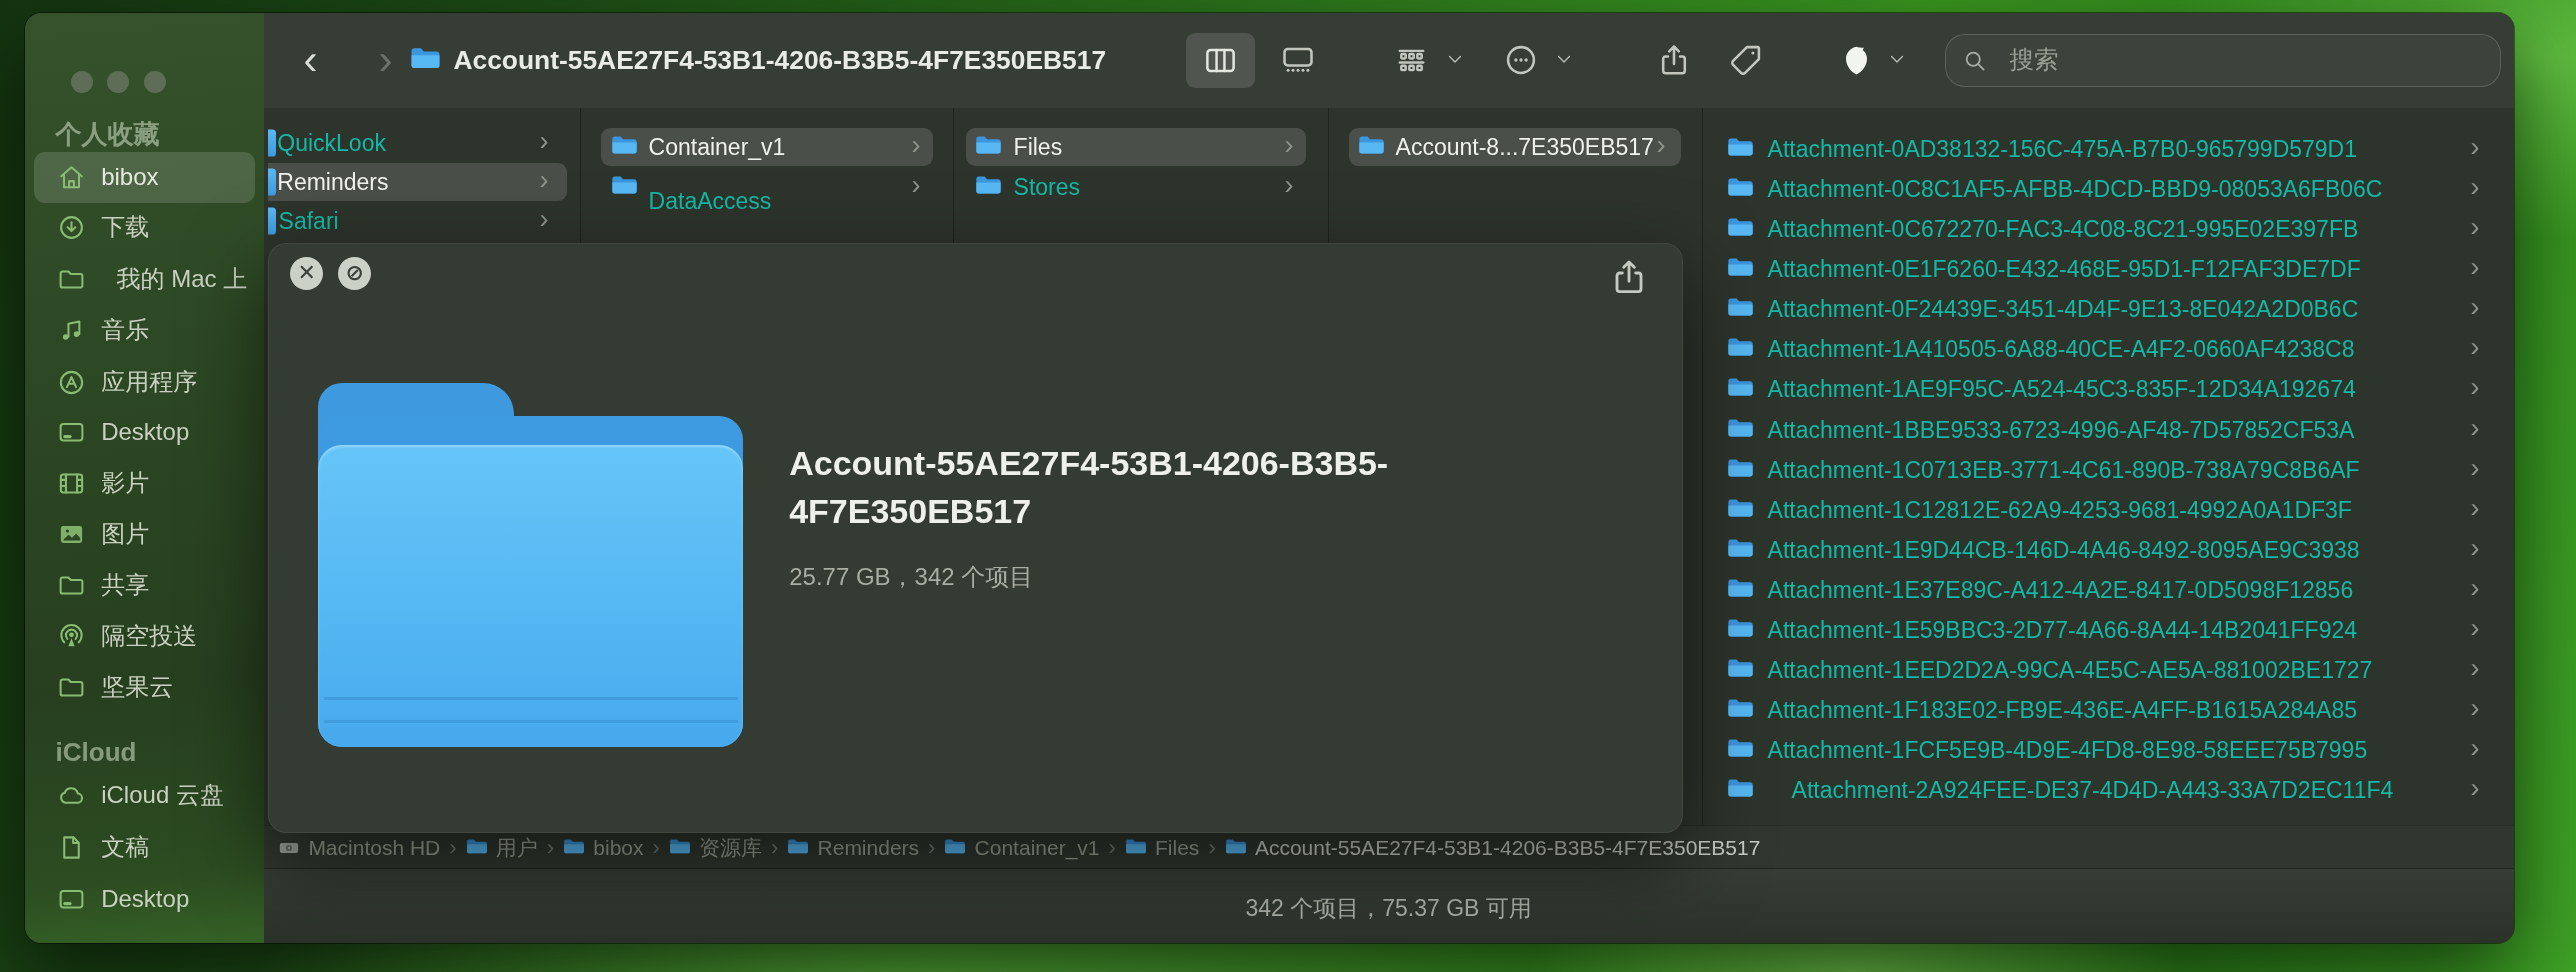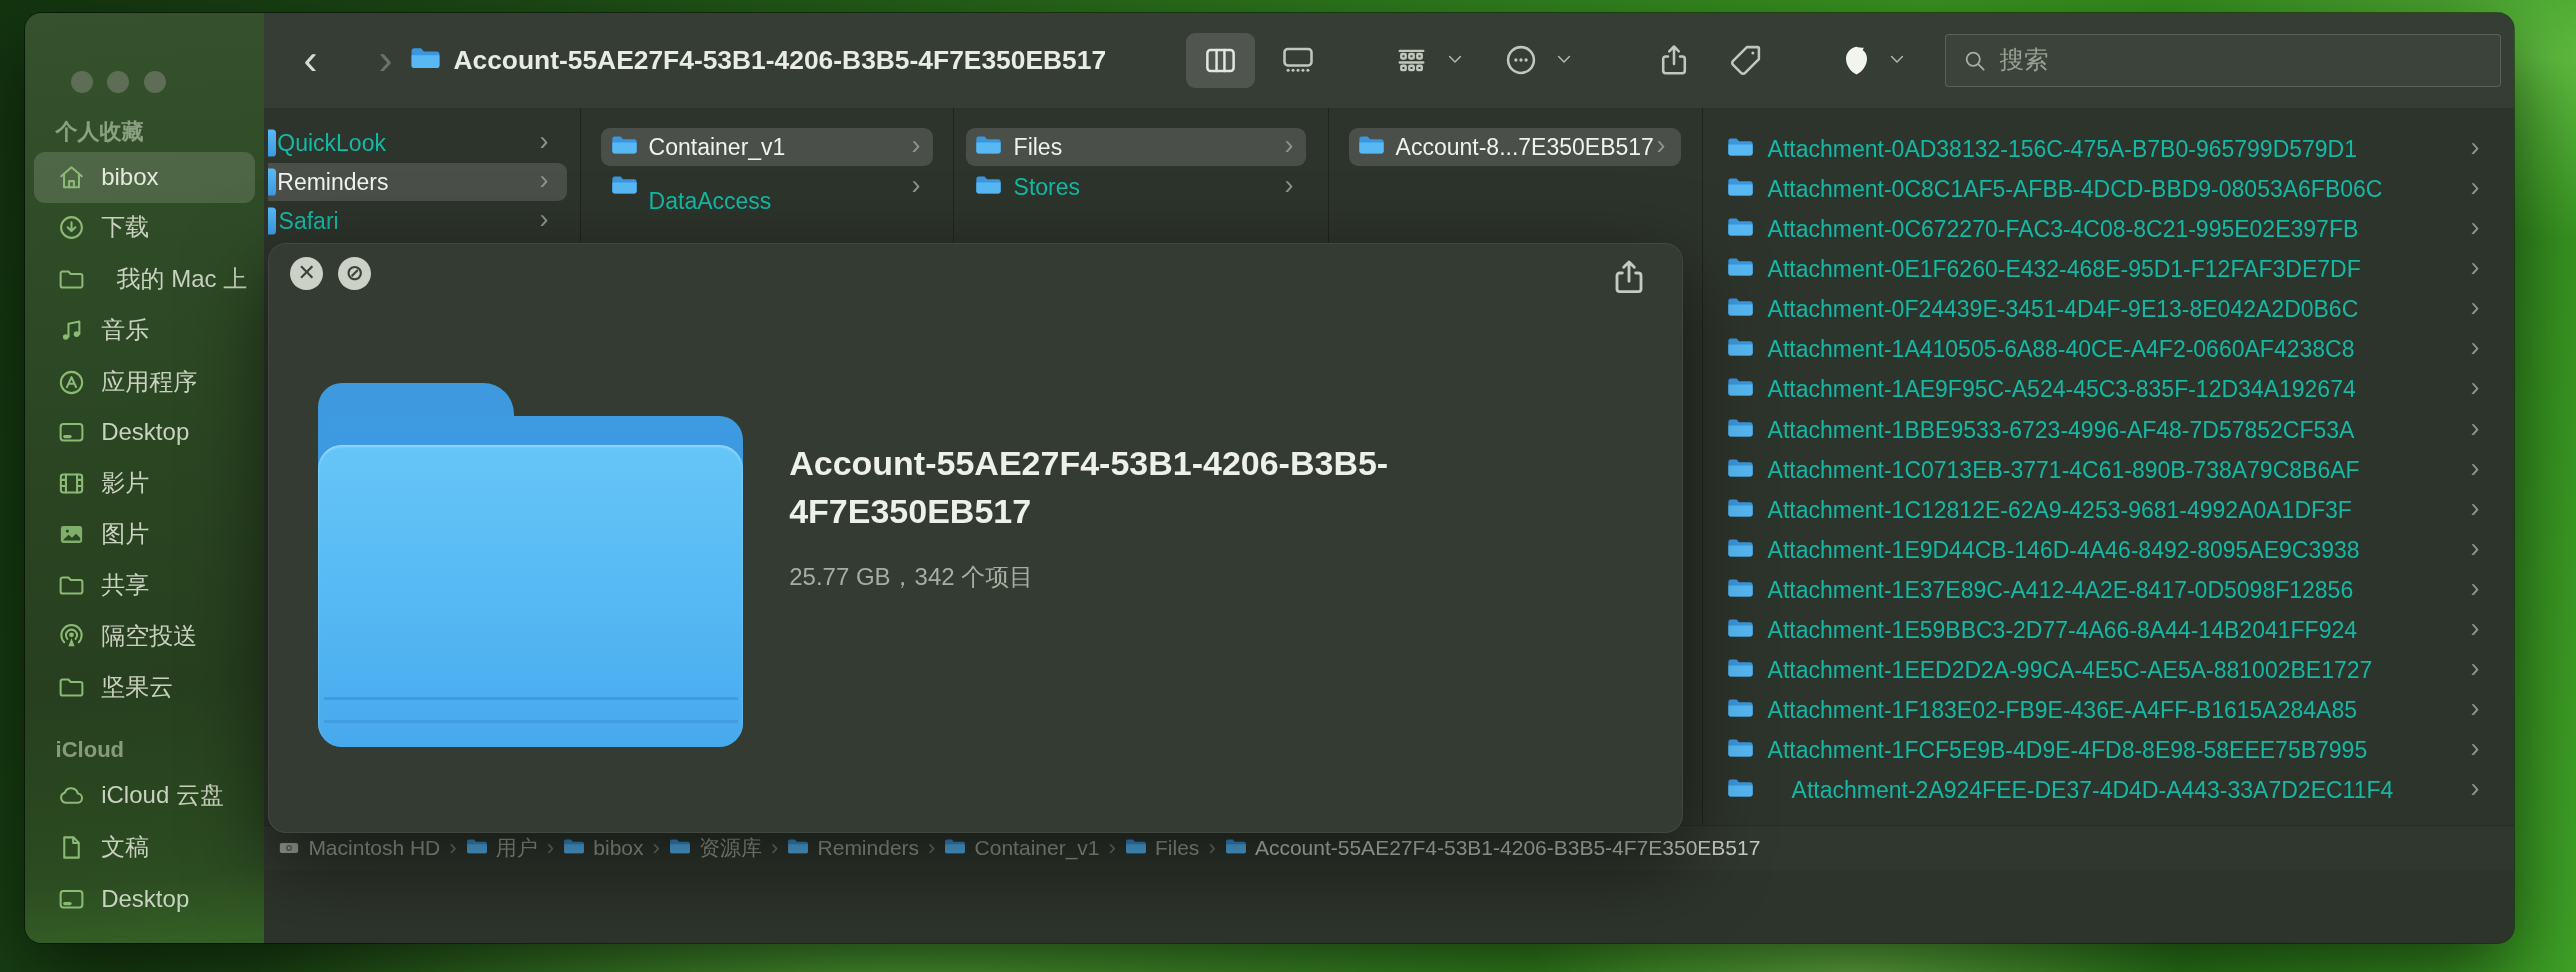--- a/index.html
+++ b/index.html
@@ -17,21 +17,21 @@
   
   .window{position:absolute;left:24.6px;top:12.8px;width:2489px;height:930px;
     border-radius:16.4px;overflow:hidden;background:#2f362d;
     box-shadow:0 31px 82px rgba(0,0,0,.6),0 0 0 0.9px rgba(0,0,0,.45);}
   
   .sidebar{position:absolute;left:0;top:0;width:239px;height:100%;
     background:linear-gradient(175deg,#35522c 0%,#2c4723 40%,#273f1f 72%,#2c4c21 92%,#356226 100%);
     border-right:0.9px solid rgba(0,0,0,.35);}
   .traffic{position:absolute;left:46px;top:58px;display:flex;gap:14.6px;}
   .tdot{width:22px;height:22px;border-radius:50%;background:#5e6d56;}
-  .sb-header{position:absolute;left:31px;font-size:22px;font-weight:700;
+  .sb-header{position:absolute;left:31px;font-size:26px;font-weight:700;
     color:rgba(214,228,200,.55);white-space:nowrap;}
   .sb-item{position:absolute;left:9px;right:9px;height:51px;border-radius:11px;
     display:flex;align-items:center;padding-left:22px;box-sizing:border-box;gap:14.6px;}
   .sb-item.sel{background:rgba(255,255,255,.14);}
   .sb-ico{width:31px;height:31px;flex:0 0 31px;color:#8abb74;display:flex;
     align-items:center;justify-content:center;font-size:27px;}
   .sb-label{font-size:24px;color:#c9d2c0;white-space:nowrap;}
   .sb-item.sel .sb-label{color:#e4e9dd;}
   
   .main{position:absolute;left:239px;top:0;right:0;bottom:0;background:#2d342b;}
@@ -41,23 +41,23 @@
     display:flex;align-items:center;justify-content:center;color:#d9dcd4;}
   .nav-chevron.dim{color:#6c7269;}
   .tb-title-wrap{position:absolute;left:146px;top:0;height:95px;display:flex;
     align-items:center;gap:12.8px;}
   .tb-title{font-size:26.4px;font-weight:700;color:#e9ebe5;white-space:nowrap;}
   .tb-btn{position:absolute;top:20px;height:55px;display:flex;align-items:center;
     justify-content:center;color:#c2c7bd;}
   .tb-btn.active{background:rgba(255,255,255,.13);border-radius:9px;color:#e4e7e0;}
   .tb-chev{position:absolute;top:36px;width:22px;height:22px;color:#b6bbb1;}
   .searchfield{position:absolute;left:1681px;top:21px;width:556px;height:53px;
-    border-radius:4px;border:1.4px solid rgba(255,255,255,.16);
+    border-radius:20px;border:1.4px solid rgba(255,255,255,.16);
     background:rgba(255,255,255,.03);display:flex;align-items:center;
-    padding:0 16.4px;gap:10px;box-sizing:border-box;}
+    padding:0 16.4px;gap:20px;box-sizing:border-box;}
   .searchfield input{flex:1;background:transparent;border:none;outline:none;
     font-size:24.6px;color:#dfe3da;font-family:inherit;}
   .searchfield input::placeholder{color:#98a094;}
   
   .content{position:absolute;left:0;top:95px;right:0;height:717px;background:#2d342b;}
   .divider{position:absolute;top:0;bottom:0;width:1.8px;background:#1e241d;}
   .row-hl{position:absolute;height:38px;background:#4a4f49;border-radius:9px;}
   .row-hl.edge{border-radius:0 9px 9px 0;}
   .colrow-label{position:absolute;font-size:23px;color:#14b8a6;white-space:nowrap;
     transform:translateY(-50%);}
@@ -615,20 +615,23 @@
             <div style="display: flex;">
               <svg width="22" height="22" viewBox="0 0 24 24">
                 <path d="M1.2 4.6c0-1.1.9-2 2-2h5.3l2.2 2.5h10.1c1.1 0 2 .9 2 2v8.7c0 1.1-.9 2-2 2H3.2c-1.1 0-2-.9-2-2Z" fill="#3b96dd"></path>
                 <path d="M1.2 7.9h21.6v7.9c0 1.1-.9 2-2 2H3.2c-1.1 0-2-.9-2-2Z" fill="#57b8f3"></path>
               </svg>
             </div>
             <div>Account-55AE27F4-53B1-4206-B3B5-4F7E350EB517</div>
           </div>
         </div>
 
+      <div class="statusbar">
+        <span class="status-text">342 个项目，75.37 GB 可用</span>
+      </div>
 
       <div class="qlpanel">
         <div class="ql-btn" style="left:21px;top:12.8px;">✕</div>
         <div class="ql-btn" style="left:69px;top:12.8px;">⊘</div>
         <div class="ql-share">
             <svg width="40" height="40" viewBox="0 0 24 24">
               <path d="M8 9.6H6.4A1.6 1.6 0 0 0 4.8 11.2v8a1.6 1.6 0 0 0 1.6 1.6h11.2a1.6 1.6 0 0 0 1.6-1.6v-8a1.6 1.6 0 0 0-1.6-1.6H16" fill="none" stroke="currentColor" stroke-width="1.7" stroke-linecap="round" stroke-linejoin="round"></path>
               <path d="M12 14.6V3.4M8.8 6.2 12 3l3.2 3.2" fill="none" stroke="currentColor" stroke-width="1.7" stroke-linecap="round" stroke-linejoin="round"></path>
             </svg>
           </div>

